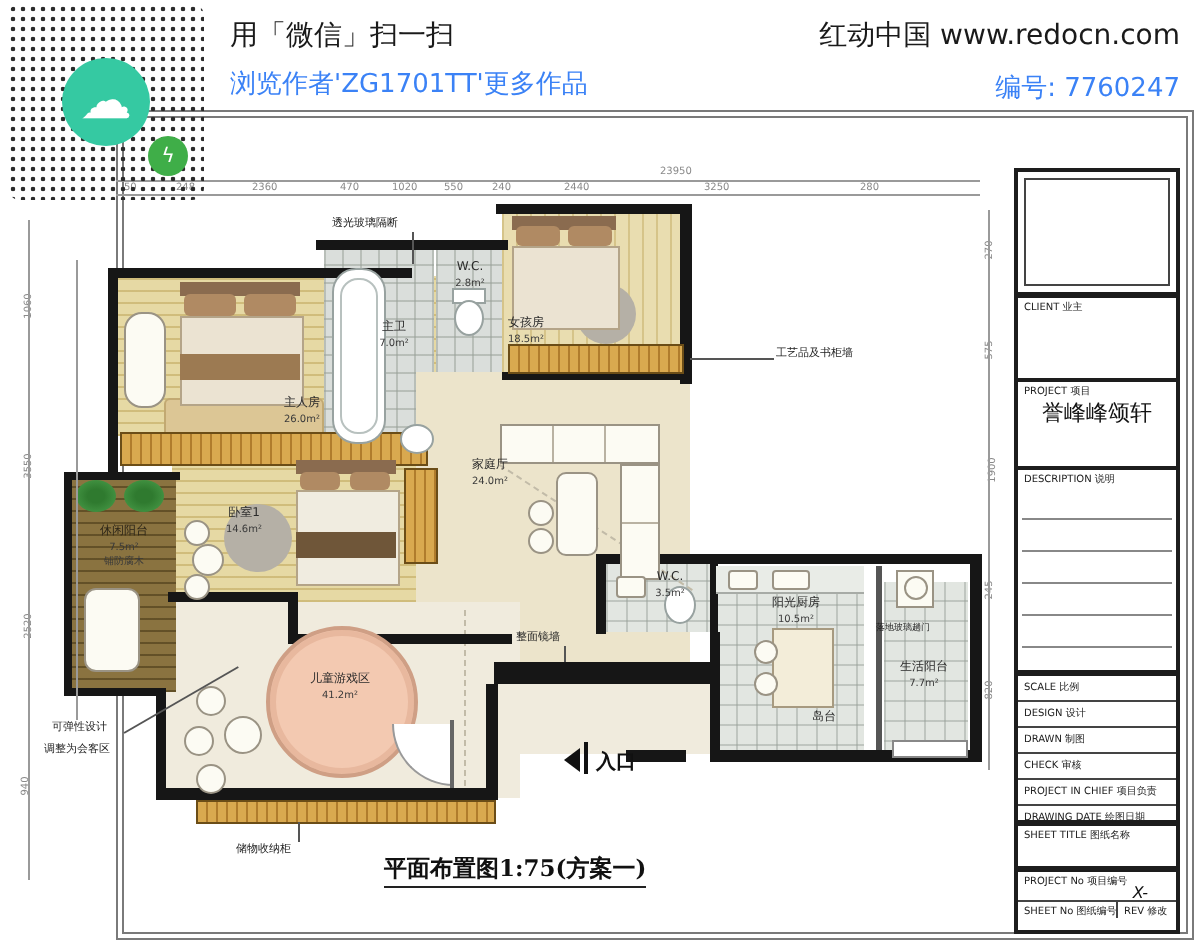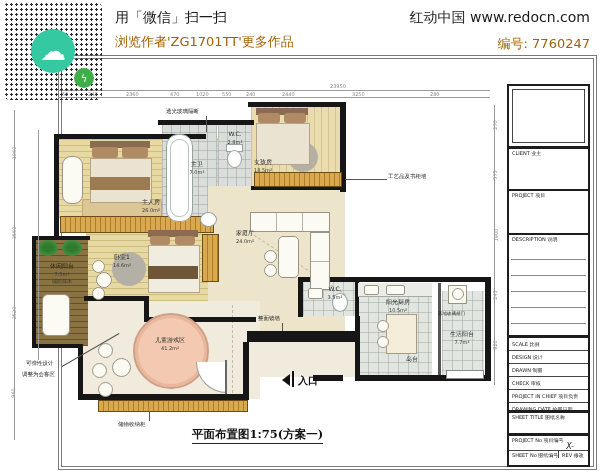--- a/index.html
+++ b/index.html
@@ -1,21 +1,21 @@
 <!DOCTYPE html>
 <html><head>
 <meta charset="utf-8">
 <style>
   html,body{margin:0;padding:0}
   body{width:600px;height:472px;position:relative;background:#fff;overflow:hidden;
        font-family:"DejaVu Sans","Liberation Sans",sans-serif;color:#111}
   .abs{position:absolute}
   
   .hline1{font-size:14px;color:#1a1a1a}
-  .hline2{font-size:13px;color:#a16207}
+  .hline2{font-size:13px;color:#3b82f6}
   
   .frame{border:1px solid #7a7a7a}
   
   .wood{background:#e6d9a4;background-image:repeating-linear-gradient(0deg,rgba(190,165,90,.55) 0 1px,transparent 1px 6px)}
   .wood2{background:#e9ddb0;background-image:repeating-linear-gradient(90deg,rgba(190,165,90,.45) 0 1px,transparent 1px 7px)}
   .tile{background:#dadedb;background-image:linear-gradient(0deg,rgba(150,158,150,.5) 1px,transparent 1px),linear-gradient(90deg,rgba(150,158,150,.5) 1px,transparent 1px);background-size:9px 9px}
   .tile2{background:#e2e6e1;background-image:linear-gradient(0deg,rgba(150,158,150,.45) 1px,transparent 1px),linear-gradient(90deg,rgba(150,158,150,.45) 1px,transparent 1px);background-size:10px 10px}
   .beige{background:#ece4cb}
   .cream{background:#f0ebdd}
   .deck{background:#8a7340;background-image:repeating-linear-gradient(0deg,rgba(60,46,15,.5) 0 1px,transparent 1px 6px)}
@@ -262,20 +262,21 @@
 <div class="abs ptitle" style="left:192px;top:427px;z-index:7">平面布置图1:75(方案一)</div>
 
 <div class="abs tbbox" style="left:507px;top:84px;width:79px;height:60px;z-index:5">
   <div class="abs" style="left:3px;top:3px;right:3px;bottom:3px;border:1px solid #444"></div>
 </div>
 <div class="abs tbbox" style="left:507px;top:147px;width:79px;height:40px;z-index:5">
   <div class="tbh">CLIENT  业主</div>
 </div>
 <div class="abs tbbox" style="left:507px;top:189px;width:79px;height:42px;z-index:5">
   <div class="tbh">PROJECT  项目</div>
+  <div class="tbname">誉峰峰颂轩</div>
 </div>
 <div class="abs tbbox" style="left:507px;top:233px;width:79px;height:100px;z-index:5">
   <div class="tbh">DESCRIPTION  说明</div>
   <div class="abs descline" style="left:2px;right:2px;top:24px"></div>
   <div class="abs descline" style="left:2px;right:2px;top:40px"></div>
   <div class="abs descline" style="left:2px;right:2px;top:56px"></div>
   <div class="abs descline" style="left:2px;right:2px;top:72px"></div>
   <div class="abs descline" style="left:2px;right:2px;top:88px"></div>
 </div>
 <div class="abs tbbox" style="left:507px;top:336px;width:79px;height:72px;z-index:5">

